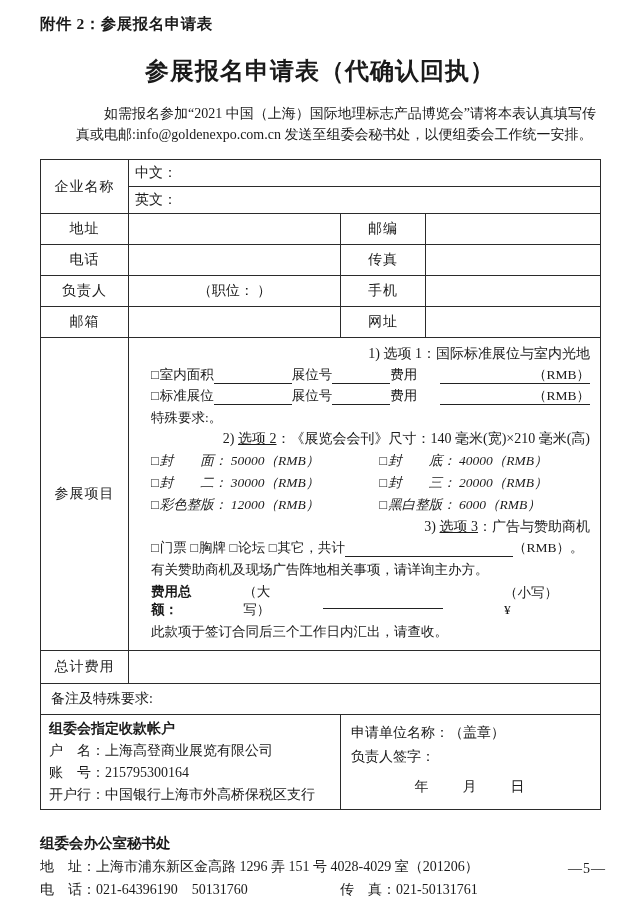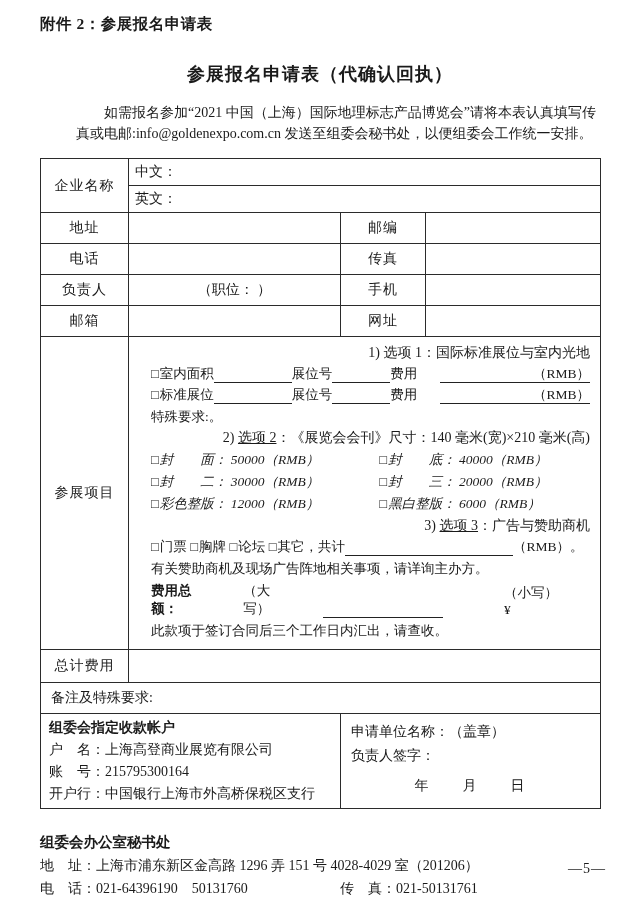--- a/index.html
+++ b/index.html
@@ -8,21 +8,21 @@
     width:636px;height:901px;
     box-sizing:border-box;
     padding:14px 36px 0 40px;
     background:#ffffff;
     color:#1a1a1a;
     font-family:"Liberation Serif","DejaVu Serif",serif;
     font-size:14px;
     overflow:hidden;
   }
   .attachment{font-size:15.5px;font-weight:bold;letter-spacing:.5px;}
-  .title{margin-top:27px;text-align:center;font-size:18px;font-weight:bold;letter-spacing:1px;}
+  .title{margin-top:20px;text-align:center;font-size:24px;font-weight:bold;letter-spacing:1px;}
   .intro{margin-top:16px;line-height:21px;font-size:14px;margin-left:36px;}
   .intro .l1{text-indent:2em;}
   table.form{
     margin-top:14px;
     border-collapse:collapse;
     width:560px;
     table-layout:fixed;
   }
   table.form td{
     border:1px solid #2b2b2b;
@@ -39,21 +39,21 @@
   .items-cell .line{display:flex;align-items:flex-end;margin:3px 0 3px 10px;font-size:13.5px;line-height:18px;}
   .items-cell .plain{margin-left:10px;font-size:13.5px;line-height:19px;margin-top:3px;margin-bottom:3px;}
   .cb{display:inline-block;margin-right:1px;font-size:13px;}
   .blank{display:inline-block;border-bottom:1px solid #222;height:15px;}
   .w60{width:58px;} .w75{width:78px;} .w170{width:168px;} .w140{width:128px;} .w150{width:150px;}
   .grow{flex:1;border-bottom:1px solid #222;text-align:right;height:17px;margin-left:23px;}
   .uline{text-decoration:underline;}
   .pricegrid{margin-left:10px;font-style:italic;}
   .pricegrid .prow{display:flex;margin:4px 0;font-size:13.5px;}
   .pricegrid .pl{width:52%;} .pricegrid .pr{width:48%;}
-  .totline{display:flex;align-items:flex-end;margin:4px 0 2px 10px;font-size:13.5px;gap:29px;}
+  .totline{display:flex;align-items:center;margin:4px 0 2px 10px;font-size:13.5px;gap:29px;}
   .totline b{font-size:13.5px;}
   .bank-cell{padding:3px 8px !important;vertical-align:top !important;line-height:22px;}
   .bank-cell .bt{font-weight:bold;}
   .appl-cell{padding:6px 10px !important;vertical-align:top !important;line-height:24px;}
   .appl-date{margin-top:6px;text-align:center;letter-spacing:2px;}
   .foot{margin-top:22px;line-height:23px;font-size:14px;}
   .foot .ft{font-weight:bold;font-size:14.5px;}
   .foot .frow{display:flex;}
   .foot .frow .fl{width:300px;}
   .pageno{position:absolute;right:30px;bottom:24px;font-size:14px;letter-spacing:1px;}

